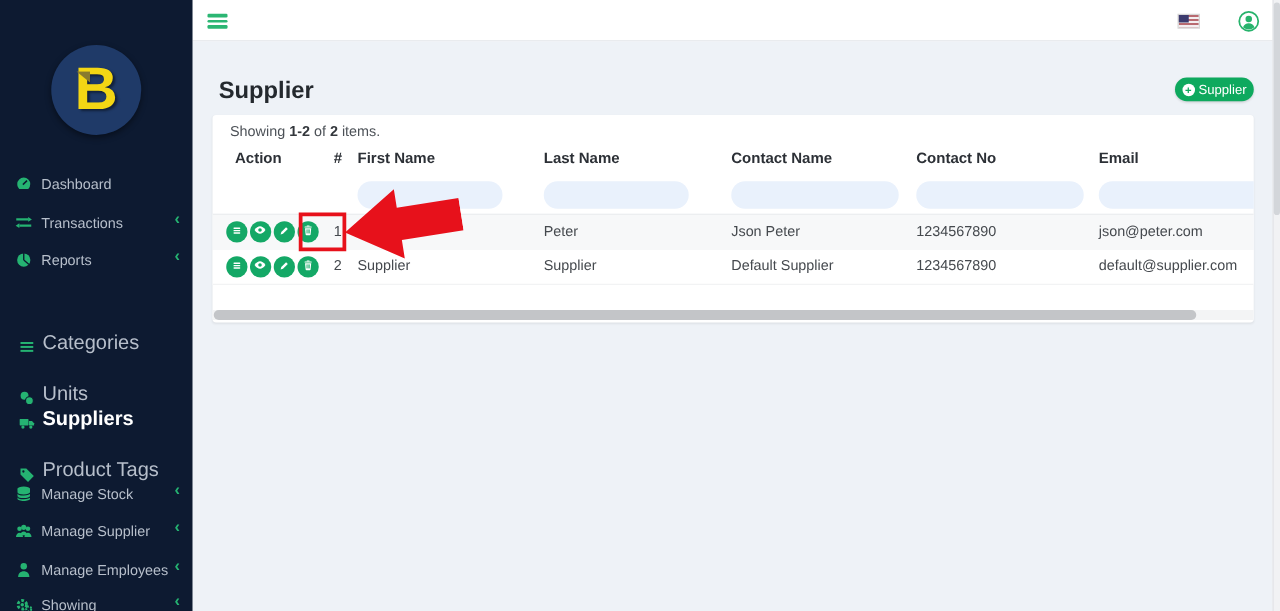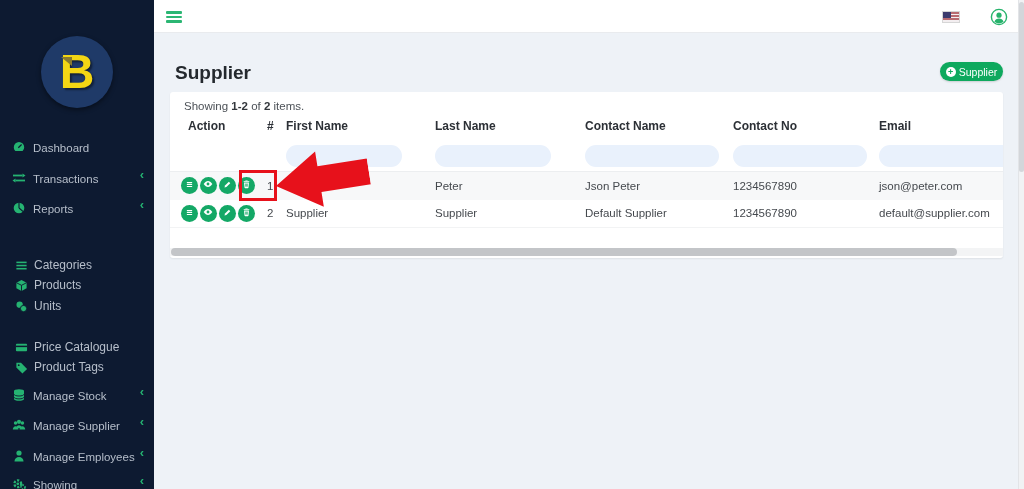--- a/index.html
+++ b/index.html
@@ -12,21 +12,21 @@
                background:#1f3a68; box-shadow:0 2px 5px rgba(0,0,0,.45); display:flex; align-items:center; justify-content:center; }
   .logo-letter { font-size:48px; font-weight:bold; color:#f3d614; text-shadow:2px 2px 2px rgba(0,0,0,.45); line-height:1; }
   .logo-fold { position:absolute; left:20px; top:21px; width:11px; height:9px; background:#8a7b2e;
                clip-path:polygon(0 0,100% 100%,100% 0); }
   .nav-item { position:absolute; left:0; width:154px; height:20px; display:flex; align-items:flex-end;
               padding-left:12px; color:#b7bfcb; font-size:11.5px; cursor:pointer; }
   .nav-item.active { color:#ffffff; font-weight:bold; }
   .nav-item .ico { width:14px; height:14px; margin-right:7px; display:flex; align-items:center; justify-content:center; flex:none; }
   .chev { position:absolute; right:10px; top:50%; transform:translateY(-55%); color:#25b372; font-size:13px; font-weight:bold; line-height:1; }
   .chev.down { transform:translateY(-55%) rotate(-90deg); }
-  .sub { height:18px; font-size:12px; padding-left:14px; }
+  .sub { height:18px; font-size:16px; padding-left:14px;margin-top:12px; }
   .sub .ico { margin-right:6px; }
 
   
   .topbar { position:absolute; left:154px; top:0; width:870px; height:33px; background:#ffffff;
             border-bottom:1px solid #e9ebee; z-index:4; }
   .hamburger { position:absolute; left:12px; top:11px; width:16px; cursor:pointer; }
   .hamburger div { height:2.5px; background:#2bb673; border-radius:1px; margin-bottom:2.2px; }
   .flag { position:absolute; right:64px; top:11px; width:18px; height:11.5px; border:1px solid #d6d6d6;
           background:repeating-linear-gradient(180deg,#b86a70 0 1.6px,#f3eef0 1.6px 3.2px); cursor:pointer; }
   .flag .canton { position:absolute; left:0; top:0; width:8px; height:5.5px; background:#3c3b6e; }
@@ -114,50 +114,43 @@
     <span class="ico">
       <svg width="13" height="13" viewBox="0 0 14 14" fill="#25b372">
           <rect x="1.5" y="2.8" width="11" height="1.7"></rect>
           <rect x="1.5" y="6.2" width="11" height="1.7"></rect>
           <rect x="1.5" y="9.6" width="11" height="1.7"></rect>
         </svg>
     </span>
     <span>Categories</span>
   </div>
 
-  <div class="nav-item sub" style="top:274px">
-    <span class="ico">
-      <svg width="13" height="13" viewBox="0 0 14 14">
-          <path d="M7 1.2L12.5 4v6L7 12.8 1.5 10V4z" fill="#25b372"></path>
-          <path d="M1.5 4L7 6.8 12.5 4M7 6.8v6" stroke="#0d1a31" stroke-width="1" fill="none"></path>
-        </svg>
-    </span>
-    <span>Products</span>
-  </div>
 
   <div class="nav-item sub" style="top:295px">
     <span class="ico">
       <svg width="13" height="13" viewBox="0 0 14 14">
           <circle cx="5" cy="5" r="3.4" fill="#25b372"></circle>
           <circle cx="9.2" cy="9.2" r="3.4" fill="#25b372" stroke="#0d1a31" stroke-width="1"></circle>
         </svg>
     </span>
     <span>Units</span>
   </div>
 
-
-  <div class="nav-item sub" style="top:336px">
-    <span class="ico">
-      <svg width="13" height="13" viewBox="0 0 14 14">
-          <rect x="1" y="3" width="12" height="8" rx="1" fill="#25b372"></rect>
-          <rect x="1" y="5" width="12" height="1.6" fill="#0d1a31"></rect>
-        </svg>
-    </span>
-    <span>Price Catalogue</span>
-  </div>
+  <div class="nav-item sub active" style="top:315px">
+    <span class="ico">
+      <svg width="13" height="13" viewBox="0 0 14 14" fill="#25b372">
+          <rect x="0.8" y="3.5" width="7.6" height="5.5" rx="0.5"></rect>
+          <path d="M8.8 5.2h2.6l1.8 1.9v1.9H8.8z"></path>
+          <circle cx="3.6" cy="10.4" r="1.4"></circle>
+          <circle cx="10.4" cy="10.4" r="1.4"></circle>
+        </svg>
+    </span>
+    <span>Suppliers</span>
+  </div>
+
 
   <div class="nav-item sub" style="top:356px">
     <span class="ico">
       <svg width="13" height="13" viewBox="0 0 14 14">
           <path d="M1.5 2h5L13 8.5 8 13.5 1.5 7z" fill="#25b372"></path>
           <circle cx="4" cy="4.5" r="1" fill="#0d1a31"></circle>
         </svg>
     </span>
     <span>Product Tags</span>
   </div>

